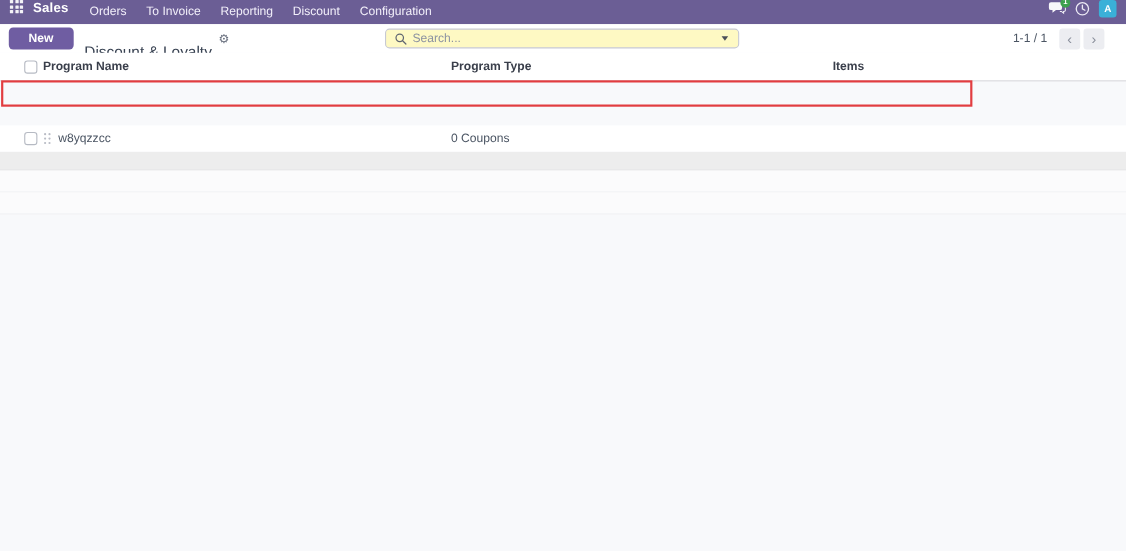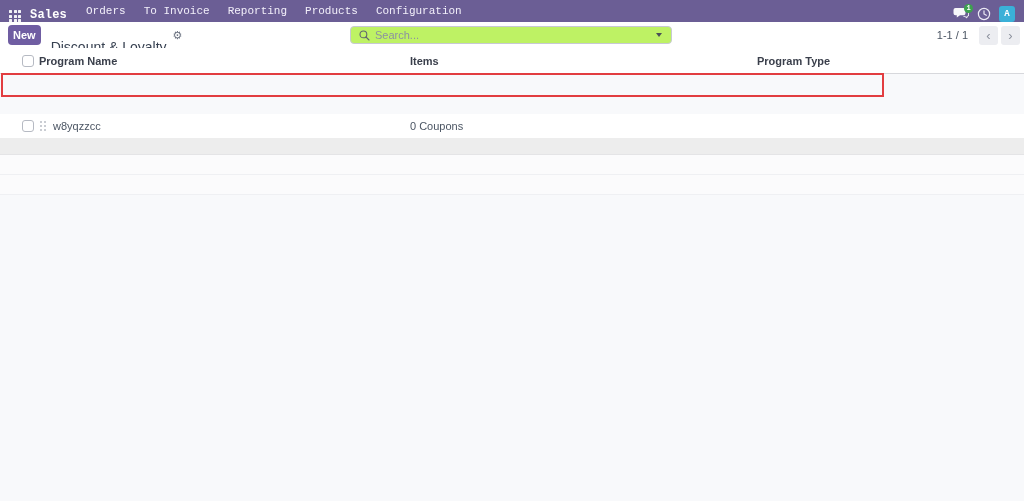--- a/index.html
+++ b/index.html
@@ -7,21 +7,21 @@
   body {
     position:relative;
     background:#f8f9fb;
     font-family:"Liberation Sans", sans-serif;
     overflow:hidden;
   }
 
   
   .navbar {
     position:absolute; top:0; left:0; right:0; height:22px;
-    background:#6b5e95; display:flex; align-items:flex-end; color:#fff;font-family:Liberation Mono, monospace;
+    background:#6b5e95; display:flex; align-items:flex-start; color:#fff;
   }
   .apps-icon {
     display:grid; grid-template-columns:repeat(3,3px); grid-auto-rows:3px;
     gap:1.5px; margin-left:9px; cursor:pointer;
   }
   .apps-icon span { background:rgba(255,255,255,.92); border-radius:0.5px; }
   .app-name { font-weight:bold; font-size:12px; margin-left:9px; letter-spacing:.2px; }
   .nav-menu { display:flex; margin-left:10px; font-size:11px; }
   .nav-menu .menu-item { padding:0 9px; line-height:22px; cursor:pointer; color:#f2effa; }
   .nav-right { margin-left:auto; display:flex; align-items:center; gap:8px; padding-right:9px; }
@@ -37,41 +37,41 @@
     display:flex; align-items:center; justify-content:center; cursor:pointer;
   }
 
   
   .control-panel {
     position:absolute; top:22px; left:0; right:0; height:26px;
     background:#fff; display:flex; align-items:center; padding-left:8px;
   }
   .btn-new {
     background:#6f5da2; color:#fff; font-size:11px; font-family:inherit;
-    padding:4px 5px; border-radius:4px; border:none; cursor:pointer; font-weight:bold;
+    padding:4px 18px; border-radius:4px; border:none; cursor:pointer; font-weight:bold;
   }
   .view-title { font-size:14px; color:#374151; margin-left:10px;margin-top:24px; }
   .cog { color:#6b7280; font-size:11px; margin-left:6px; cursor:pointer; }
   .search-box {
     position:absolute; left:350px; top:4px; width:322px; height:18px;
-    border:1px solid #c7c9d4; border-radius:4px; background:#bef264;
+    border:1px solid #c7c9d4; border-radius:4px; background:#fef9c3;
     display:flex; align-items:center;
   }
   .search-box svg { margin:0 5px 0 8px; flex:0 0 auto; }
   .search-input {
     border:none; outline:none; flex:1; font-size:11px; color:#374151;
     background:transparent; font-family:inherit; height:14px;
   }
   .search-input::placeholder { color:#8c92a1; }
   .search-caret {
     width:0; height:0; border-left:3.5px solid transparent;
     border-right:3.5px solid transparent; border-top:4px solid #4b4f58;
     margin-right:9px; cursor:pointer;
   }
-  .pager { margin-left:auto; display:flex; align-items:center; padding-right:4px; }
+  .pager { margin-left:auto; display:flex; align-items:center; padding-right:20px; }
   .pager-range { font-size:11px; color:#4b5563; margin-right:8px; }
   .pager-btn {
     width:19px; height:19px; border-radius:3px; background:#ecedf1; color:#8b909c;
     font-size:13px; display:flex; align-items:center; justify-content:center;
     cursor:pointer; margin-left:3px; user-select:none;
   }
 
   
   .list { position:absolute; top:48px; left:0; right:0; }
   .lgrid { display:grid; grid-template-columns:36px 371px 347px 1fr; align-items:center; }
@@ -113,21 +113,21 @@
       <span></span>
       <span></span>
       <span></span>
       <span></span>
   </div>
   <div class="app-name">Sales</div>
   <div class="nav-menu">
     <div class="menu-item">Orders</div>
     <div class="menu-item">To Invoice</div>
     <div class="menu-item">Reporting</div>
-    <div class="menu-item">Products</div>
+    <div class="menu-item">Discount</div>
     <div class="menu-item">Configuration</div>
   </div>
   <div class="nav-right">
     <div class="chat-wrap">
       <svg width="16" height="13" viewBox="0 0 16 13">
         <path d="M2.5 1h8a2 2 0 0 1 2 2v3.2a2 2 0 0 1-2 2H7l-3.2 2.3V8.2h-1.3a2 2 0 0 1-2-2V3a2 2 0 0 1 2-2z" fill="#ffffff" opacity="0.95"></path>
         <path d="M13.2 4.2h1a1.4 1.4 0 0 1 1.4 1.4v2.4a1.4 1.4 0 0 1-1.4 1.4h-.3v1.6l-2-1.6h-1.4" fill="none" stroke="#ffffff" stroke-width="1" opacity="0.9"></path>
       </svg>
       <span class="badge">1</span>
     </div>
@@ -160,22 +160,22 @@
   </div>
 </div>
 
 <div class="list">
 
   <div class="lgrid lheader">
     <div class="cell-check">
       <span class="checkbox"></span>
     </div>
     <div class="cell-text">Program Name</div>
+    <div class="cell-text">Program Type</div>
     <div class="cell-text">Items</div>
-    <div class="cell-text">Program Type</div>
   </div>
 
   <div class="lgrid lrow">
     <div class="cell-check">
       <span class="checkbox"></span>
     </div>
     <div class="cell-text">
       <span class="drag-handle"></span>
       <span>w8yqzzcc</span>
     </div>

